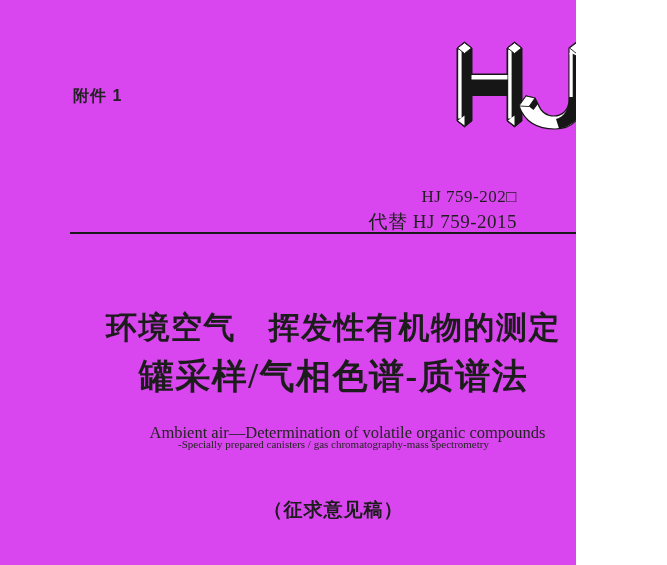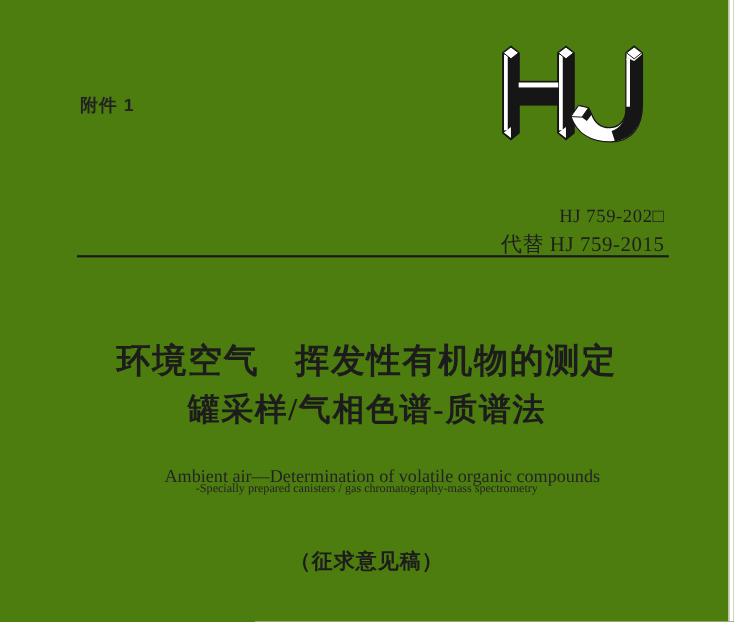--- a/index.html
+++ b/index.html
@@ -2,22 +2,22 @@
 <html><head>
 <meta charset="utf-8">
 <style>
   html,body{margin:0;padding:0;}
   body{
     font-family:"Liberation Serif","DejaVu Serif",serif;
     background:#ffffff;
   }
   .page{
     position:relative;
-    width:663px;height:565px;
-    background:#4d7c0f;
+    width:576px;height:565px;
+    background:#d946ef;
     overflow:hidden;
     color:#1f1f1f;
   }
   
   .scan-edge{
     position:absolute;left:662px;top:0;width:2px;height:565px;
     background:#d6d6d3;
   }
   .scan-strip{
     position:absolute;left:664px;top:0;width:3px;height:565px;
@@ -53,21 +53,21 @@
     position:absolute;left:70px;top:232px;width:538px;height:2px;
     background:#1a1a1a;
   }
   .title-cn{
     position:absolute;left:0;top:312px;width:667px;
     text-align:center;
     font-family:Liberation Serif, serif;
     font-weight:700;color:#1c1c1c;
   }
   .title-cn .line1{font-size:31px;letter-spacing:1.5px;line-height:1.0;}
-  .title-cn .line2{font-size:29px;letter-spacing:1.5px;line-height:1.0;margin-top:16px;}
+  .title-cn .line2{font-size:35px;letter-spacing:1.5px;line-height:1.0;margin-top:16px;}
   .title-en1{
     position:absolute;left:14px;top:423px;width:667px;text-align:center;
     font-size:16.5px;white-space:nowrap;color:#242424;
   }
   .title-en2{
     position:absolute;left:0;top:438px;width:667px;text-align:center;
     font-size:11px;white-space:nowrap;color:#242424;
   }
   .draft{
     position:absolute;left:0;top:497px;width:667px;text-align:center;

